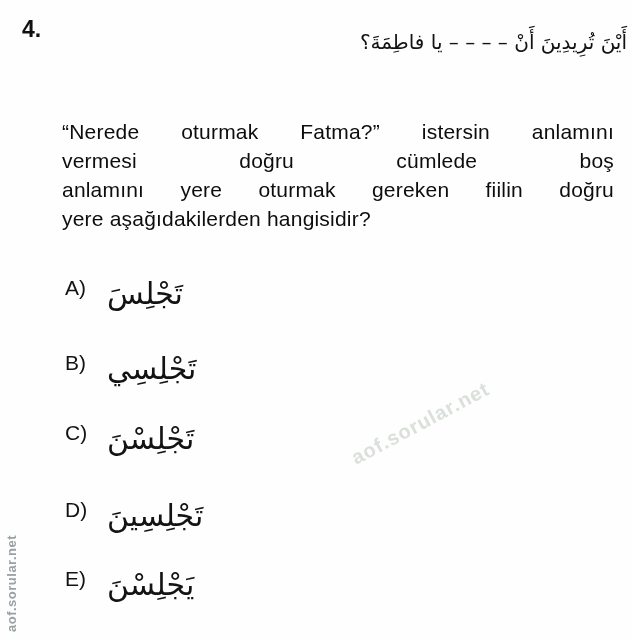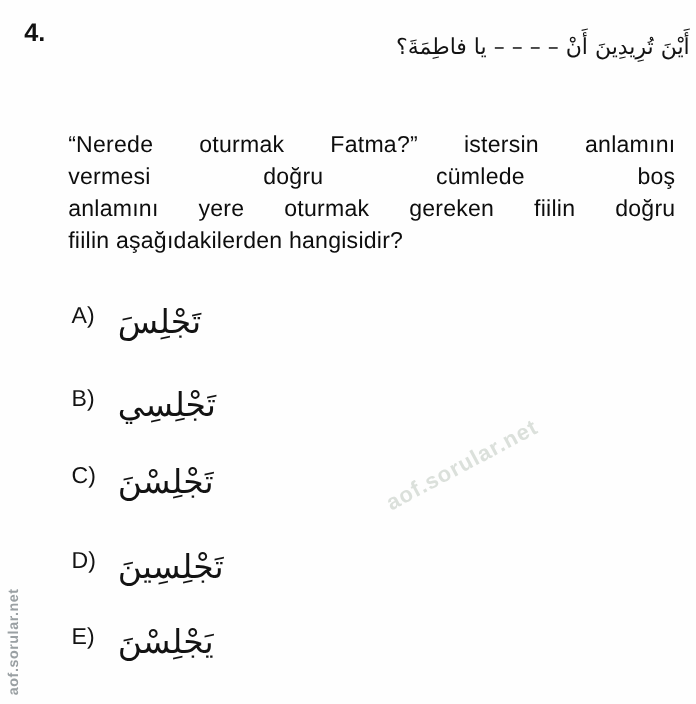--- a/index.html
+++ b/index.html
@@ -143,21 +143,21 @@
         <span>boş</span>
       </div>
     <div class="qline">
         <span>anlamını</span>
         <span>yere</span>
         <span>oturmak</span>
         <span>gereken</span>
         <span>fiilin</span>
         <span>doğru</span>
       </div>
-    <div class="qline last">fiilin aşağıdakilerden hangisidir?</div>
+    <div class="qline last">yere aşağıdakilerden hangisidir?</div>
   </div>
 
   <div class="option option-a">
     <span class="option-letter">A)</span>
     <span class="option-arabic" dir="rtl" lang="ar">تَجْلِسَ</span>
   </div>
 
   <div class="option option-b">
     <span class="option-letter">B)</span>
     <span class="option-arabic" dir="rtl" lang="ar">تَجْلِسِي</span>

